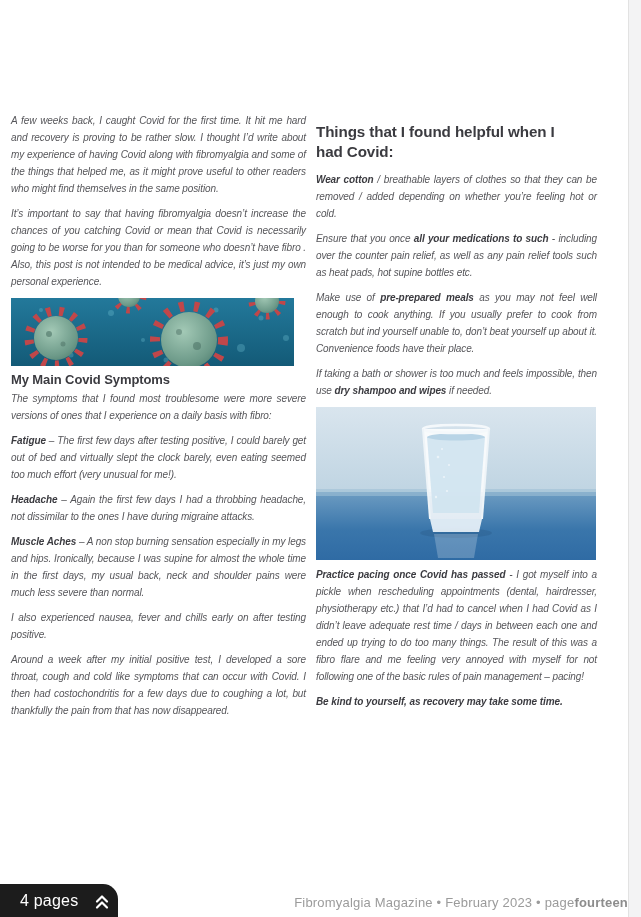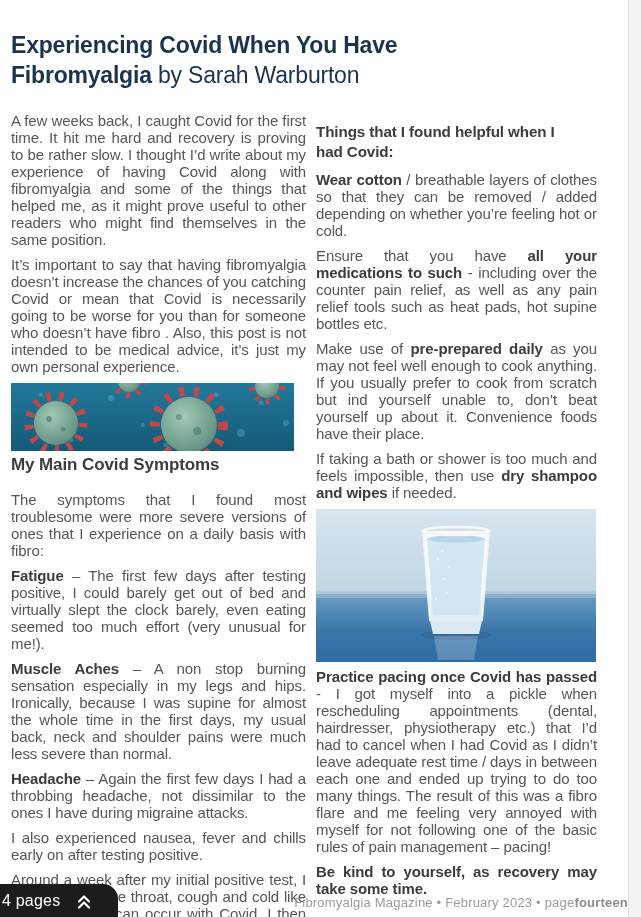--- a/index.html
+++ b/index.html
@@ -14,57 +14,56 @@
     position:absolute; left:11px; top:30px; width:500px;
     font-size:23px; line-height:30px; font-weight:400; color:#1b3350;
     letter-spacing:-0.2px;
   }
   h1.title .b { font-weight:700; color:inherit; }
   
   .col { position:absolute; top:112px; }
   .col-left  { left:11px;  width:295px; }
   .col-right { left:316px; width:281px; }
   .para {
-    font-size:15px; line-height:17px; color:#56565a;
-    text-align:justify; letter-spacing:-0.1px; margin-bottom:8px;
+    font-size:10px; line-height:17px; color:#56565a;
+    text-align:justify; letter-spacing:-0.1px; margin-bottom:8px;font-style:italic;
   }
   .para .b { font-weight:700; color:#3b3b40; }
   h2.colhead {
     font-weight:700; color:#3b3b40; letter-spacing:-0.1px;
   }
-  h2.symptoms { font-size:17px; line-height:16px; margin:6px 0 18px; }
+  h2.symptoms { font-size:13px; line-height:16px; margin:6px 0 2px; }
   h2.helpful  { font-size:15.2px; line-height:20px; margin:10px 0 9px; width:265px; }
   
   .figure { margin:6px 0 6px; }
   .figure svg { display:block; }
   
   .footer {
     position:absolute; left:1px; right:13px; top:895px; text-align:right;
     font-size:13px; color:#9b9b9b; letter-spacing:0.2px;
   }
   .footer .b { font-weight:700; color:#8d8d8d; }
   
   .pages-badge {
     position:absolute; left:0; top:884px; width:118px; height:33px;
     background:#1c1c1c; border-top-right-radius:15px;
-    display:flex; align-items:center; padding-left:2px; cursor:pointer;
+    display:flex; align-items:center; padding-left:20px; cursor:pointer;
   }
   .pages-badge .label { color:#ffffff; font-size:16px; letter-spacing:0.2px; }
   .pages-badge .chev { margin-left:14px; display:flex; }
   .edge-strip {
     position:absolute; right:0; top:0; width:13px; height:917px;
     background:#f3f3f4; border-left:1px solid #e2e2e2;
   }
 </style>
 </head>
 <body>
 
 <div class="page">
 
-  <h1 class="title"><span class="b">Experiencing Covid When You Have Fibromyalgia</span><span> by Sarah Warburton</span></h1>
 
   <div class="col col-left">
     <p class="para"><span>A few weeks back, I caught Covid for the first time. It hit me hard and recovery is proving to be rather slow. I thought I’d write about my experience of having Covid along with fibromyalgia and some of the things that helped me, as it might prove useful to other readers who might find themselves in the same position.</span></p>
     <p class="para"><span>It’s important to say that having fibromyalgia doesn’t increase the chances of you catching Covid or mean that Covid is necessarily going to be worse for you than for someone who doesn’t have fibro .  Also, this post is not intended to be medical advice, it’s just my own personal experience.</span></p>
 
     <div class="figure" aria-label="coronavirus-particles-photo">
       <svg width="283" height="68" viewBox="0 0 283 68">
         <defs>
           <linearGradient id="cbg" x1="0" y1="0" x2="0" y2="1">
             <stop offset="0" stop-color="#23799b"></stop>
@@ -109,32 +108,32 @@
           <circle cx="186" cy="48" r="4" fill="#44695d" opacity="0.5"></circle>
           <circle cx="168" cy="34" r="3" fill="#44695d" opacity="0.45"></circle>
         </g>
       </svg>
     </div>
 
     <h2 class="colhead symptoms">My Main Covid Symptoms</h2>
 
     <p class="para"><span>The symptoms that I found most troublesome were more severe versions of ones that I experience on a daily basis with fibro:</span></p>
     <p class="para"><span class="b">Fatigue</span><span> – The first few days after testing positive, I could barely get out of bed and virtually slept the clock barely, even eating seemed too much effort (very unusual for me!).</span></p>
+    <p class="para"><span class="b">Headache</span><span> – Again the first few days I had a throbbing headache, not dissimilar to the ones I have during migraine attacks.</span></p>
     <p class="para"><span class="b">Muscle Aches</span><span> – A non stop burning sensation especially in my legs and hips.  Ironically, because I was supine for almost the whole time in the first days, my usual back, neck and shoulder pains were much less severe than normal.</span></p>
-    <p class="para"><span class="b">Headache</span><span> – Again the first few days I had a throbbing headache, not dissimilar to the ones I have during migraine attacks.</span></p>
     <p class="para"><span>I also experienced nausea, fever and chills early on after testing positive.</span></p>
     <p class="para"><span>Around a week after my initial positive test, I developed a sore throat, cough and cold like symptoms that can occur with Covid.  I then had costochondritis for a few days due to coughing a lot, but thankfully the pain from that has now disappeared.</span></p>
   </div>
 
   <div class="col col-right">
     <h2 class="colhead helpful">Things that I found helpful when I had Covid:</h2>
 
     <p class="para"><span class="b">Wear cotton</span><span> / breathable layers of clothes so that they can be removed / added depending on whether you’re feeling hot or cold.</span></p>
-    <p class="para"><span>Ensure that you have </span><span class="b">all your medications to such</span><span> -  including over the counter pain relief, as well as any pain relief tools such as heat pads, hot supine bottles etc.</span></p>
-    <p class="para"><span>Make use of </span><span class="b">pre-prepared daily</span><span> as you may not feel well enough to cook anything.  If you usually prefer to cook from scratch but ind yourself unable to, don’t beat yourself up about it.  Convenience foods have their place.</span></p>
+    <p class="para"><span>Ensure that you once </span><span class="b">all your medications to such</span><span> -  including over the counter pain relief, as well as any pain relief tools such as heat pads, hot supine bottles etc.</span></p>
+    <p class="para"><span>Make use of </span><span class="b">pre-prepared meals</span><span> as you may not feel well enough to cook anything.  If you usually prefer to cook from scratch but ind yourself unable to, don’t beat yourself up about it.  Convenience foods have their place.</span></p>
     <p class="para"><span>If taking a bath or shower is too much and feels impossible, then use </span><span class="b">dry shampoo and wipes</span><span> if needed.</span></p>
 
     <div class="figure" aria-label="glass-of-water-photo">
       <svg width="280" height="153" viewBox="0 0 280 153">
         <defs>
           <linearGradient id="sky" x1="0" y1="0" x2="0" y2="1">
             <stop offset="0" stop-color="#d9e5ee"></stop>
               <stop offset="1" stop-color="#bfd4e2"></stop>
           </linearGradient>
           <linearGradient id="sea" x1="0" y1="0" x2="0" y2="1">

